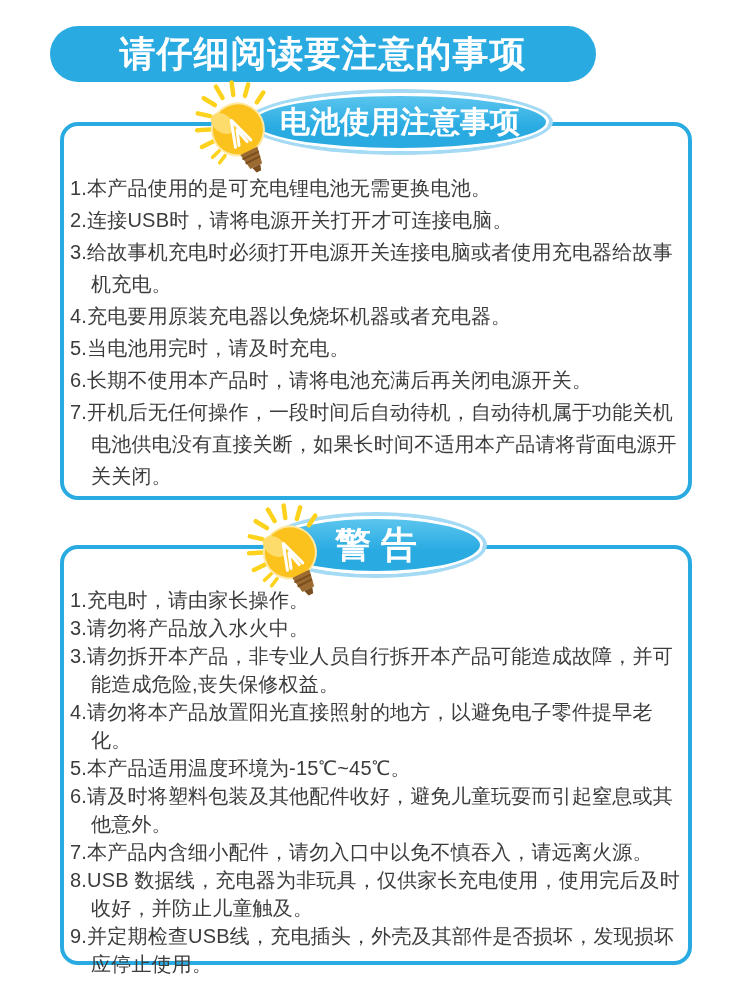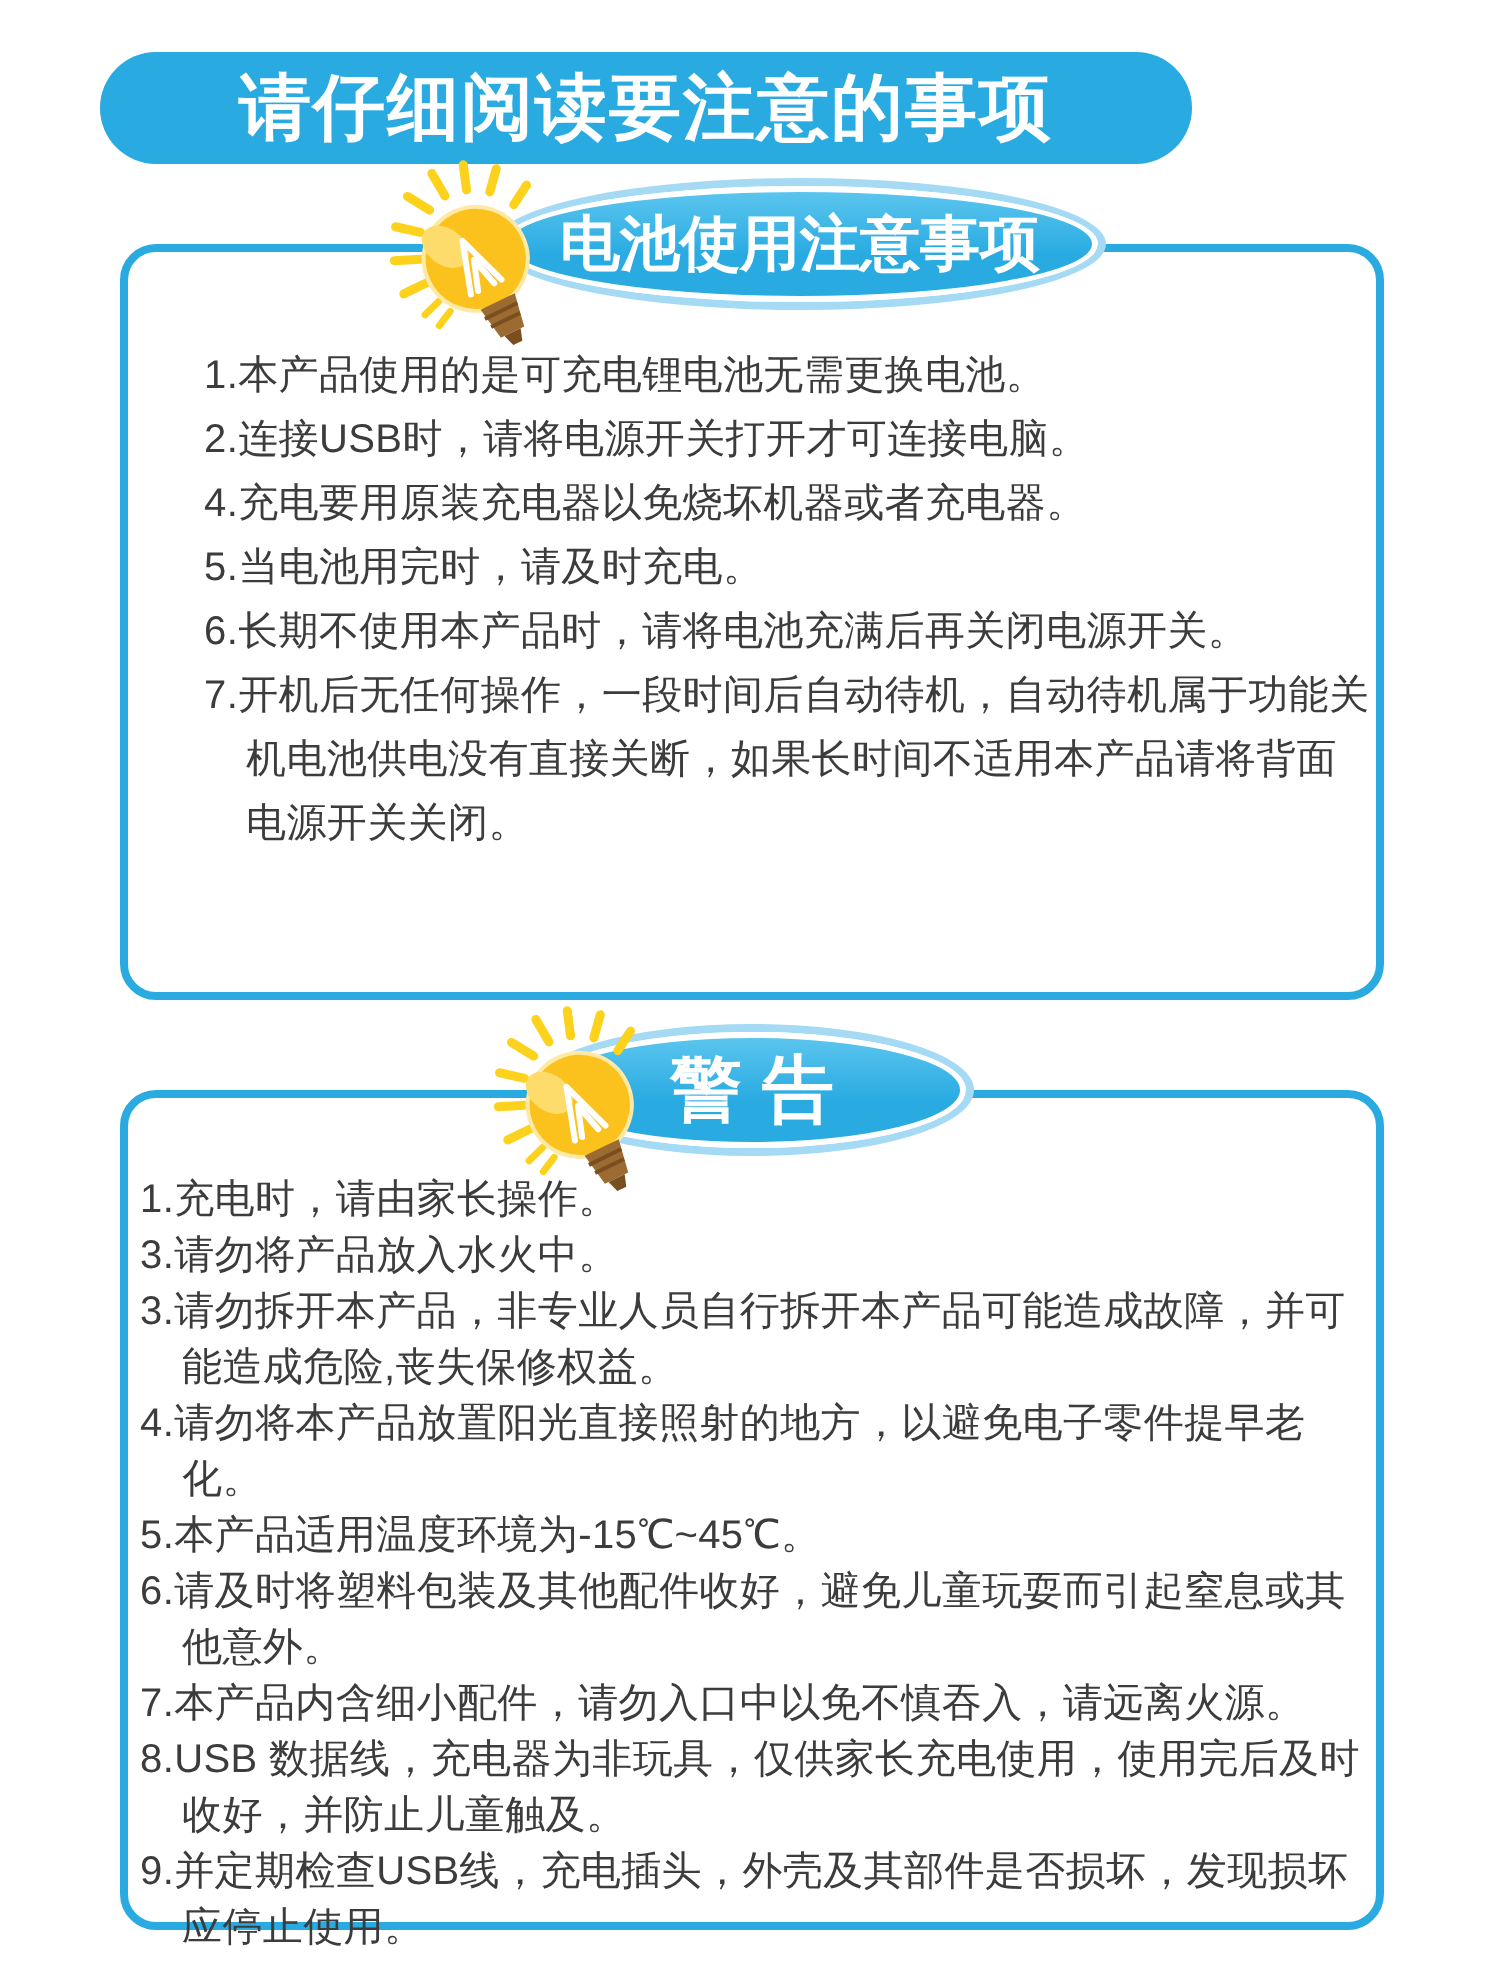--- a/index.html
+++ b/index.html
@@ -48,21 +48,21 @@
   .bulb {
     position:absolute; width:100px; height:110px;
     transform:rotate(-26deg); transform-origin:50% 60%; z-index:3;
     pointer-events:none;
   }
   .battery .bulb { left:-60px; top:-20px; }
   .warning .bulb { left:-26px; top:-20px; }
 
   
   .list { position:absolute; left:10px; right:6px; z-index:1; }
-  .battery .list { top:50px;margin-left:32px; }
+  .battery .list { top:50px; }
   .warning .list { top:41px; }
   .item {
     font-size:20px; color:#3C3C3C;
     padding-left:21px; text-indent:-21px;
     letter-spacing:0.2px;
   }
   .battery .item { line-height:32px; }
   .warning .item { line-height:28px; }
 </style>
 </head>
@@ -114,20 +114,21 @@
       <div class="pill">
         <svg class="bulb" viewBox="0 0 100 110">
             <use href="#bulb-glyph"></use>
           </svg>
         <span>电池使用注意事项</span>
       </div>
     </div>
     <div class="list">
       <div class="item">1.本产品使用的是可充电锂电池无需更换电池。</div>
       <div class="item">2.连接USB时，请将电源开关打开才可连接电脑。</div>
+      <div class="item">3.给故事机充电时必须打开电源开关连接电脑或者使用充电器给故事机充电。</div>
       <div class="item">4.充电要用原装充电器以免烧坏机器或者充电器。</div>
       <div class="item">5.当电池用完时，请及时充电。</div>
       <div class="item">6.长期不使用本产品时，请将电池充满后再关闭电源开关。</div>
       <div class="item">7.开机后无任何操作，一段时间后自动待机，自动待机属于功能关机电池供电没有直接关断，如果长时间不适用本产品请将背面电源开关关闭。</div>
     </div>
   </section>
 
   <section class="section warning">
     <div class="box"></div>
     <div class="header-wrap">

